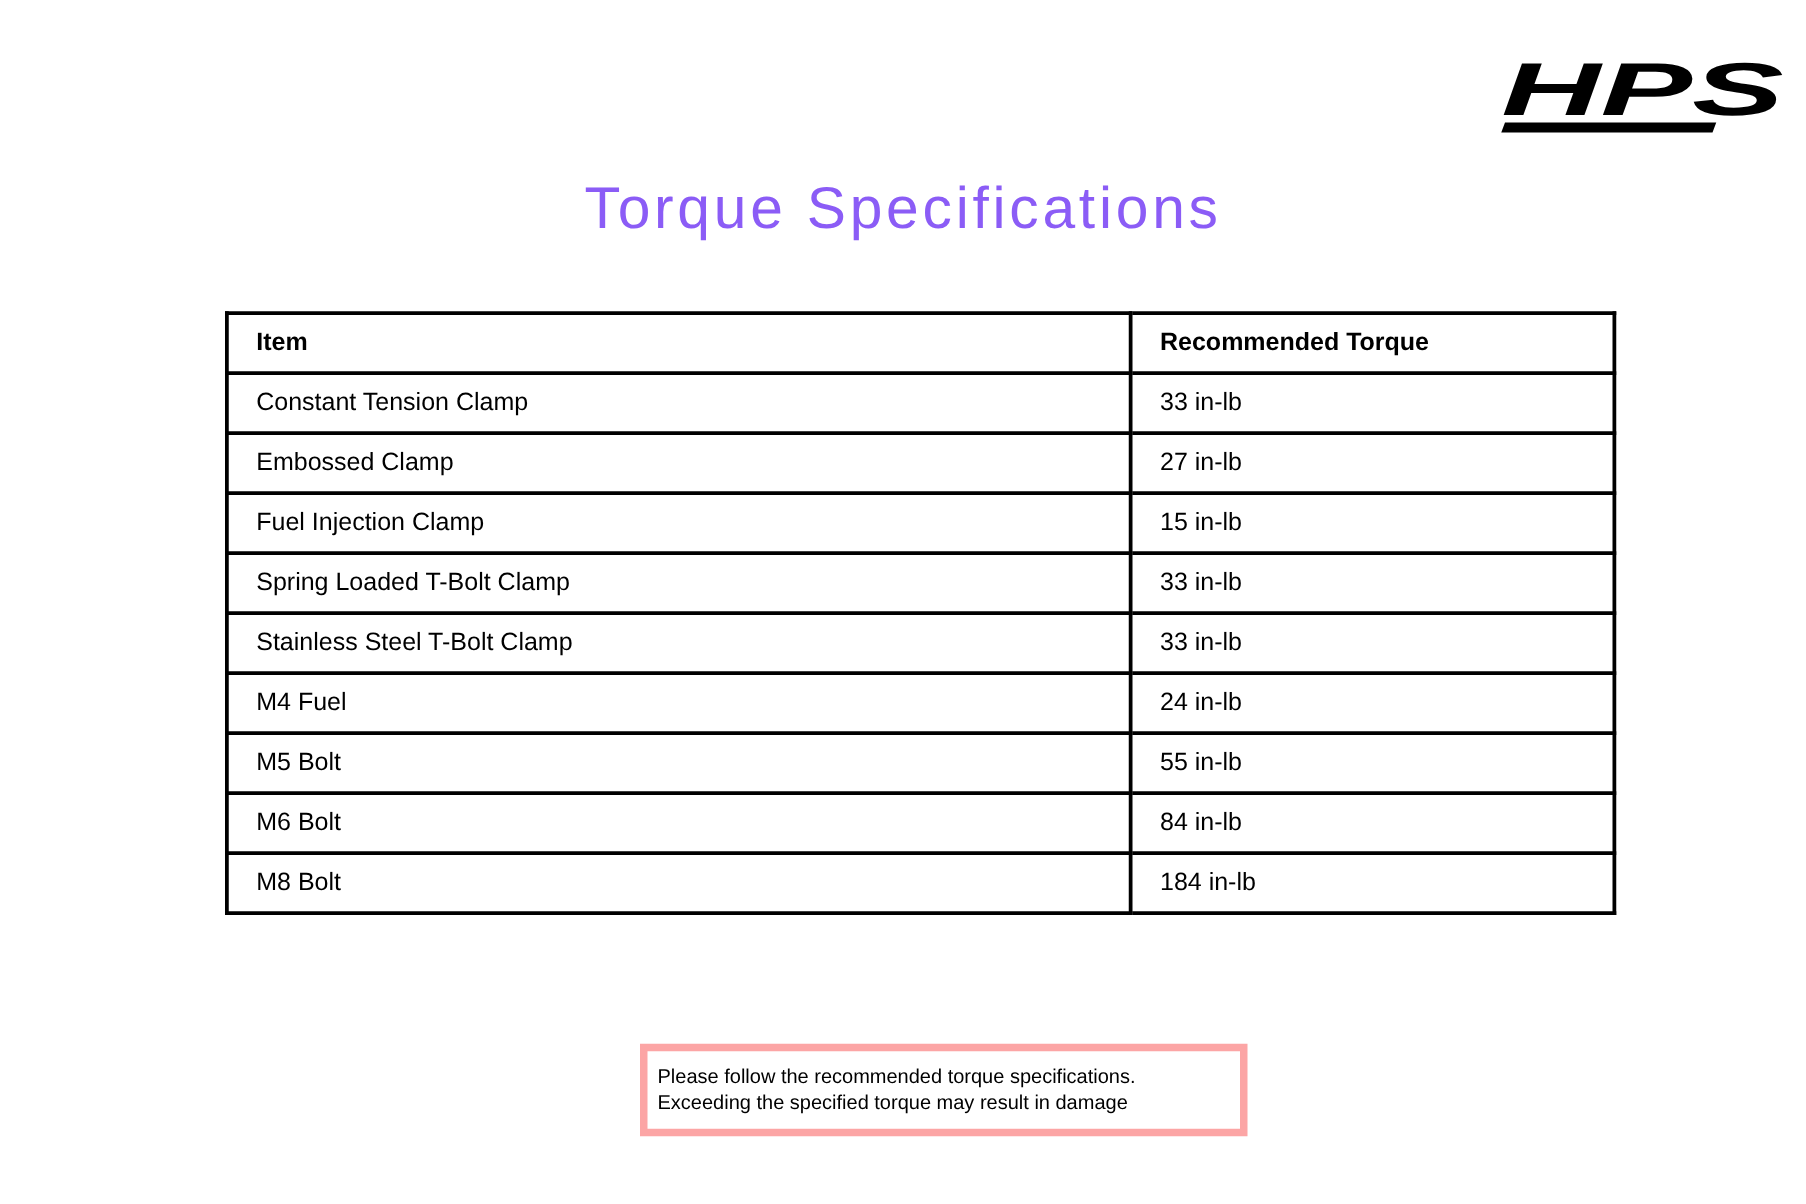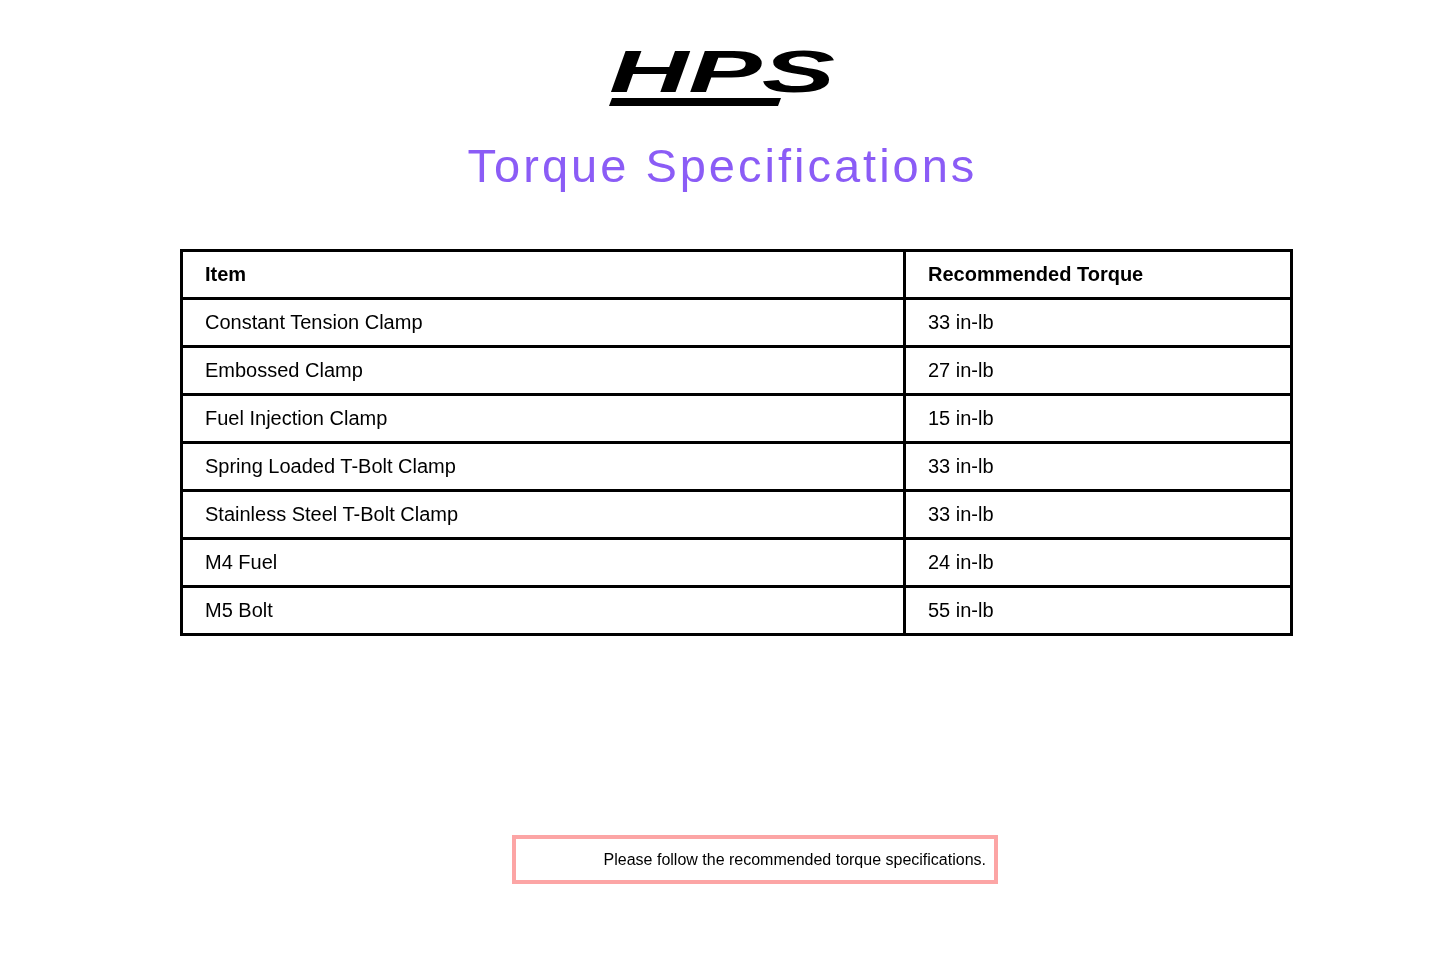--- a/index.html
+++ b/index.html
@@ -14,21 +14,21 @@
     overflow: hidden;
     font-family: "Liberation Sans", "DejaVu Sans", sans-serif;
     color: #000000;
   }
   .logo-wrap {
     position: absolute;
     top: 34px;
     left: 0;
     width: 100%;
     display: flex;
-    justify-content: center;
+    justify-content: flex-end;
   }
   .page-title {
     position: absolute;
     top: 138px;
     left: 0;
     width: 100%;
     text-align: center;
     font-size: 47px;
     font-weight: normal;
     letter-spacing: 3px;
@@ -58,23 +58,23 @@
     font-weight: bold;
   }
   table.spec-table col.col-item  { width: 723px; }
   table.spec-table col.col-torque { width: 387px; }
   .note-box {
     position: absolute;
     left: 512px;
     top: 835px;
     width: 486px;
     box-sizing: border-box;
-    border: 4px solid #fca5a5;
+    border: 6px solid #fca5a5;
     padding: 10px 8px;
-    text-align: right;
+    text-align: left;
     font-size: 16px;
     line-height: 21px;
     color: #000000;
   }
 </style>
 </head>
 <body>
 
 <div class="logo-wrap">
   <svg width="260" height="82" viewBox="0 0 260 82" aria-label="HPS logo">
@@ -118,18 +118,27 @@
         <td>33 in-lb</td>
       </tr>
       <tr>
         <td>M4 Fuel</td>
         <td>24 in-lb</td>
       </tr>
       <tr>
         <td>M5 Bolt</td>
         <td>55 in-lb</td>
       </tr>
+      <tr>
+        <td>M6 Bolt</td>
+        <td>84 in-lb</td>
+      </tr>
+      <tr>
+        <td>M8 Bolt</td>
+        <td>184 in-lb</td>
+      </tr>
     </tbody>
 </table>
 
 <div class="note-box">
   <div>Please follow the recommended torque specifications.</div>
+  <div>Exceeding the specified torque may result in damage</div>
 </div>
 
 </body></html>

